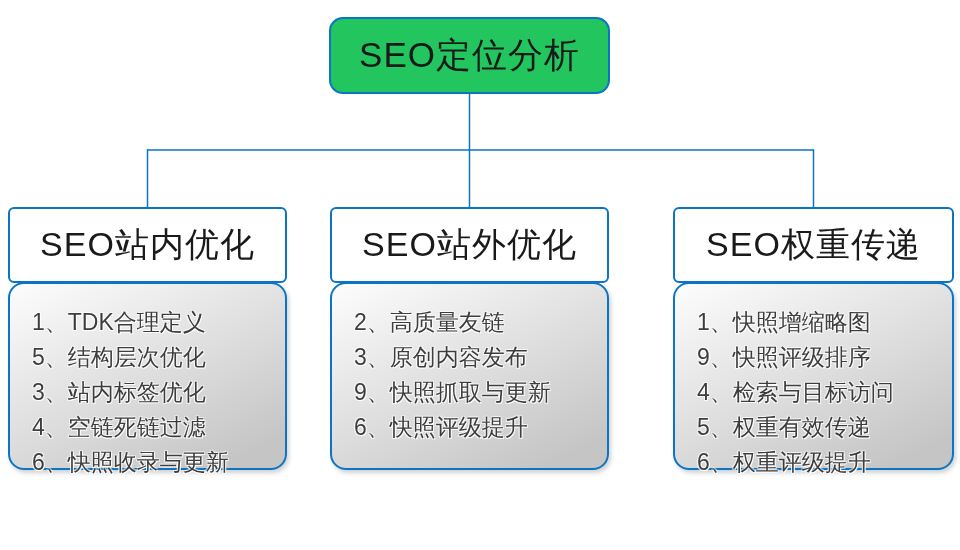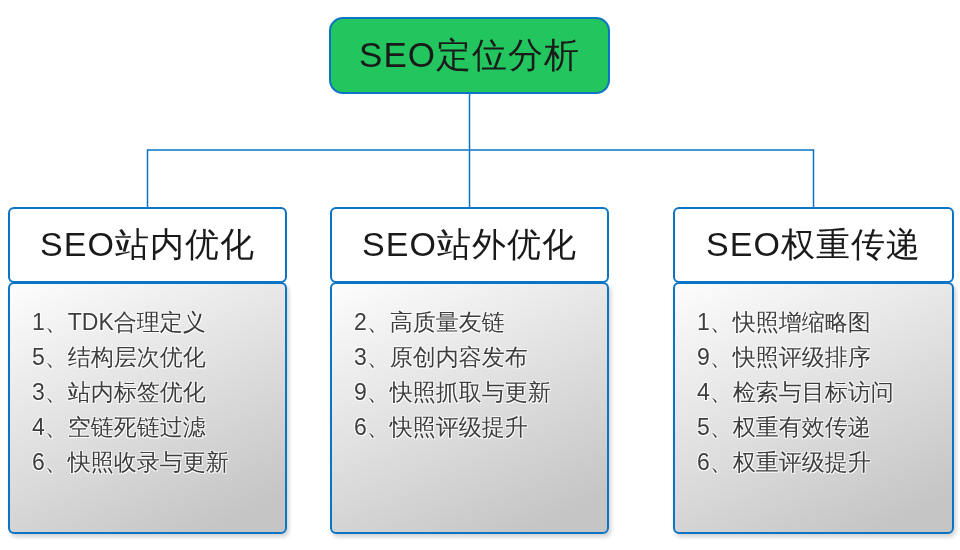--- a/index.html
+++ b/index.html
@@ -61,24 +61,24 @@
     position: relative;
     z-index: 2;
   }
   .branch-header .node-title {
     font-size: 34px;
     color: var(--title-text);
     letter-spacing: 1px;
     white-space: nowrap;
   }
   .branch-body {
-    width: 100%; height: 252px;
+    width: 100%; height: 188px;
     margin-top: -1px;
     border: 2px solid var(--box-border);
-    border-radius: 6px;
+    border-radius: 16px;
     background: linear-gradient(155deg, var(--body-gradient-top) 0%, var(--body-gradient-bottom) 90%);
     box-shadow: 2px 3px 4px rgba(0,0,0,0.18);
     padding: 21px 8px 0 22px;
     position: relative;
     z-index: 1;
   }
   .list-item {
     font-size: 23px;
     line-height: 35px;
     color: var(--item-text);

